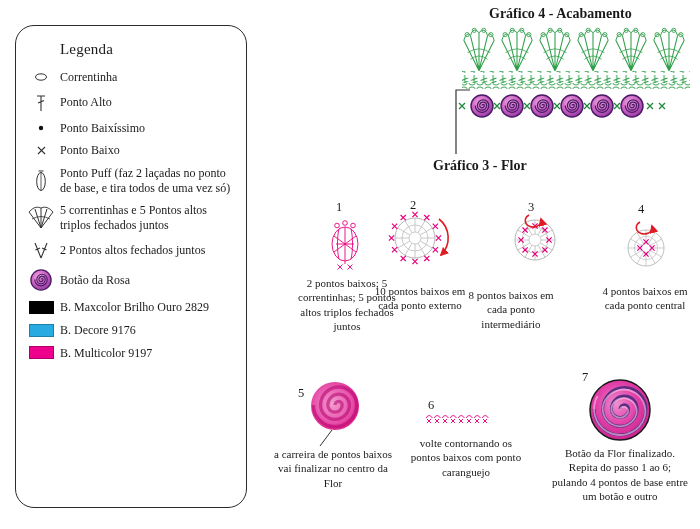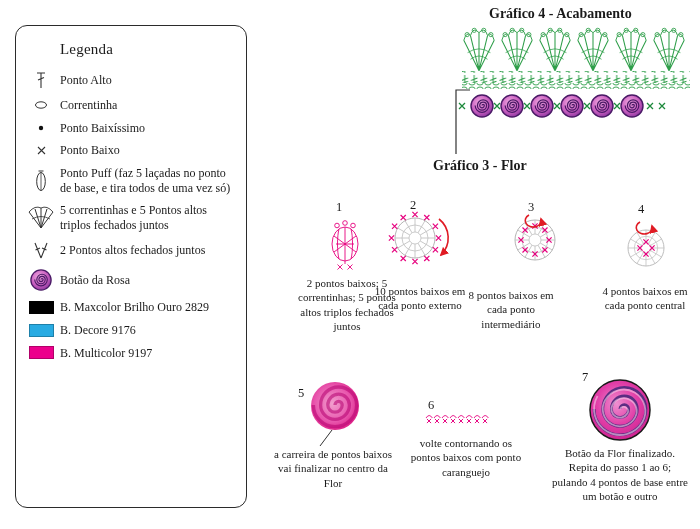--- a/index.html
+++ b/index.html
@@ -1,21 +1,21 @@
 <!DOCTYPE html>
 <html><head>
 <meta charset="utf-8">
 <style>
   html,body{margin:0;padding:0;background:#fff;}
   body{font-family:"Liberation Serif","DejaVu Serif",serif;color:#1a1a1a;}
   .page{position:relative;width:700px;height:529px;background:#fff;overflow:hidden;}
 
   
   .legend-box{position:absolute;left:15px;top:25px;width:232px;height:483px;
-    border:1.6px solid #2b2b2b;border-radius:12px;box-sizing:border-box;background:#fff;}
+    border:1.6px solid #2b2b2b;border-radius:19px;box-sizing:border-box;background:#fff;}
   .legend-title{font-size:15px;margin:15px 0 12px 44px;letter-spacing:.2px;}
   .legend-items{display:flex;flex-direction:column;gap:8px;padding:0 10px 0 6px;}
   .legend-item{display:flex;align-items:center;}
   .legend-icon{width:38px;min-width:38px;display:flex;justify-content:center;align-items:center;}
   .legend-label{font-size:12px;line-height:1.22;}
   .swatch{width:25px;height:13px;border:1px solid rgba(0,0,0,.25);box-sizing:border-box;}
 
   
   .chart-title{position:absolute;font-size:14px;font-weight:bold;white-space:nowrap;}
   .t4{left:489px;top:6px;}
@@ -78,34 +78,34 @@
       </g>
     </defs>
   </svg>
 
   <div class="legend-box">
     <div class="legend-title">Legenda</div>
     <div class="legend-items">
 
       <div class="legend-item">
         <span class="legend-icon">
+          <svg width="16" height="10">
+              <ellipse cx="8" cy="5" rx="5.5" ry="3.2" fill="none" stroke="#333" stroke-width="1"></ellipse>
+            </svg>
+        </span>
+        <span class="legend-label">Correntinha</span>
+      </div>
+
+      <div class="legend-item">
+        <span class="legend-icon">
           <svg width="12" height="20">
               <path d="M6 3 L6 18 M2 3 L10 3 M3 10 L9 7.5" stroke="#333" stroke-width="1.1" fill="none"></path>
             </svg>
         </span>
         <span class="legend-label">Ponto Alto</span>
-      </div>
-
-      <div class="legend-item">
-        <span class="legend-icon">
-          <svg width="16" height="10">
-              <ellipse cx="8" cy="5" rx="5.5" ry="3.2" fill="none" stroke="#333" stroke-width="1"></ellipse>
-            </svg>
-        </span>
-        <span class="legend-label">Correntinha</span>
       </div>
 
       <div class="legend-item">
         <span class="legend-icon">
           <svg width="8" height="8">
               <circle cx="4" cy="4" r="2.2" fill="#111"></circle>
             </svg>
         </span>
         <span class="legend-label">Ponto Baixíssimo</span>
       </div>
@@ -120,21 +120,21 @@
       </div>
 
       <div class="legend-item">
         <span class="legend-icon">
           <svg width="14" height="26">
               <path d="M4.5 3 L9.5 3" stroke="#333" stroke-width="1"></path>
               <ellipse cx="7" cy="13.5" rx="4.3" ry="9" fill="none" stroke="#333" stroke-width="1"></ellipse>
               <path d="M7 4.5 L7 22.5" stroke="#333" stroke-width="0.8"></path>
             </svg>
         </span>
-        <span class="legend-label">Ponto Puff (faz 5 laçadas no ponto de base, e tira todos de uma vez só)</span>
+        <span class="legend-label">Ponto Puff (faz 2 laçadas no ponto de base, e tira todos de uma vez só)</span>
       </div>
 
       <div class="legend-item">
         <span class="legend-icon">
           <svg width="30" height="25">
               <g stroke="#333" fill="none" stroke-width="1">
             <path d="M15 23 L3 7 M15 23 L9 4 M15 23 L15 3 M15 23 L21 4 M15 23 L27 7"></path>
             <path stroke-width="0.8" d="M6 14 Q15 9 24 14"></path>
             <path stroke-width="0.9" d="M3 7 Q9 0 15 3 Q21 0 27 7"></path>
           </g>

